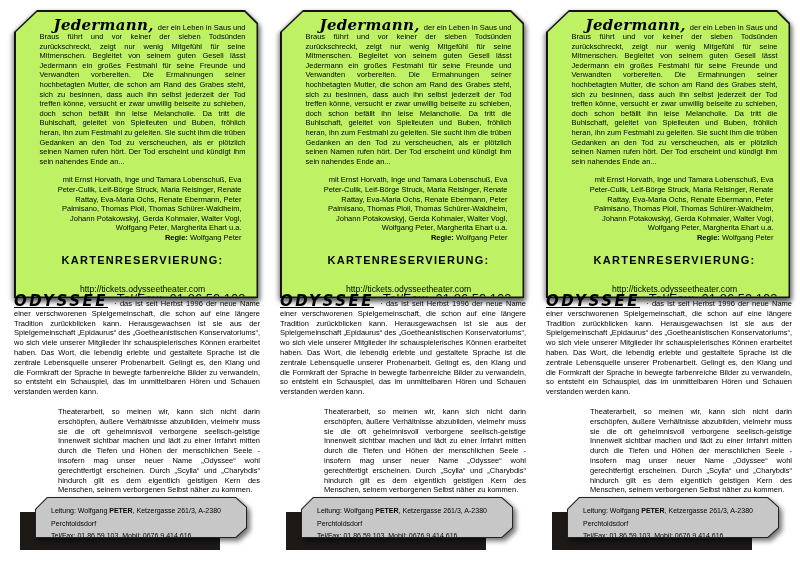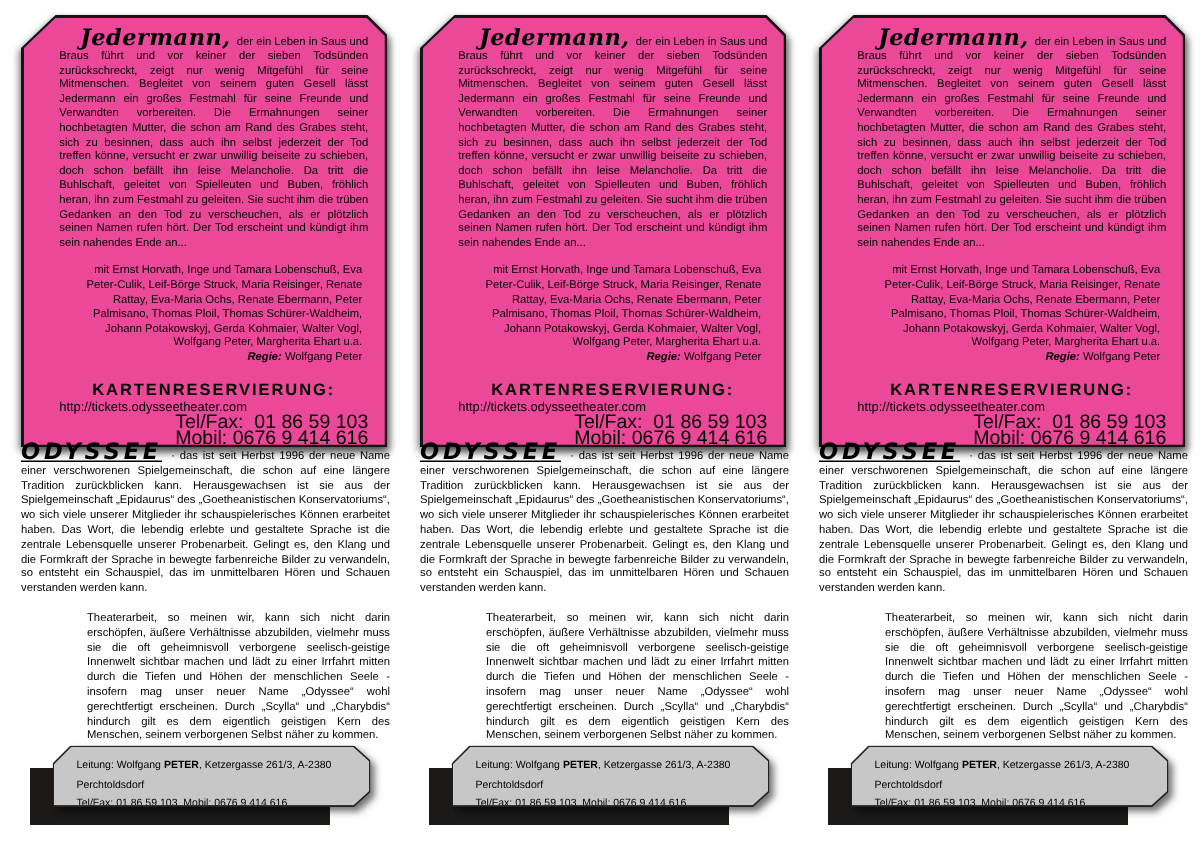--- a/index.html
+++ b/index.html
@@ -15,36 +15,36 @@
     position:absolute; left:14px; top:10px; width:244px; height:288px;
     filter: drop-shadow(2px 3px 2.5px rgba(0,0,0,0.55)) drop-shadow(-2px 2px 2px rgba(0,0,0,0.35));
   }
   .plaque-outer {
     width:100%; height:100%; background:#141414;
     clip-path: polygon(23px 0, calc(100% - 13px) 0, 100% 13px, 100% 100%, 0 100%, 0 22px);
     padding:0;
   }
   .plaque-inner {
     position:absolute; left:1.5px; top:1.5px; right:1.5px; bottom:1.5px;
-    background:#ec4899;
+    background:#bef264;
     clip-path: polygon(22px 0, calc(100% - 12.5px) 0, 100% 12.5px, 100% 100%, 0 100%, 0 21px);
     padding:9px 11px 0 24px; box-sizing:border-box;
   }
   .intro { font-size:7.5px; line-height:9.6px; text-align:justify; margin:0; }
   .title-word {
     font-family:"DejaVu Serif", serif; font-style:italic; font-weight:bold;
     font-size:15px; letter-spacing:0.3px; padding-left:14px; padding-right:2px;
   }
   .cast { font-size:7.5px; line-height:9.6px; text-align:right; margin:9px 4px 0 17px; }
-  .regie-label { font-weight:bold;font-style:italic; }
+  .regie-label { font-weight:bold; }
   .resv-heading {
     margin-top:11px; text-align:center; font-weight:bold; font-size:11px;
     letter-spacing:1.3px; line-height:12px;
   }
-  .resv-url { text-align:left; font-size:8.6px; line-height:10.5px; margin-top:0; }
+  .resv-url { text-align:center; font-size:8.6px; line-height:10.5px; margin-top:18px; }
   .resv-tel, .resv-mobil { text-align:right; font-size:13px; line-height:10.5px; white-space:pre-wrap; }
 
   
   .ody-block { position:absolute; left:14px; top:297px; width:246px; }
   .ody-first, .ody-second { font-size:7.5px; line-height:9.8px; text-align:justify; margin:0; }
   .ody-second { margin-top:10px;margin-left:44px; }
   .ody-logo {
     font-family:"DejaVu Sans", sans-serif; font-weight:bold; font-style:italic;
     font-size:15px; letter-spacing:2.5px; padding-right:3px;text-decoration:underline;
   }

